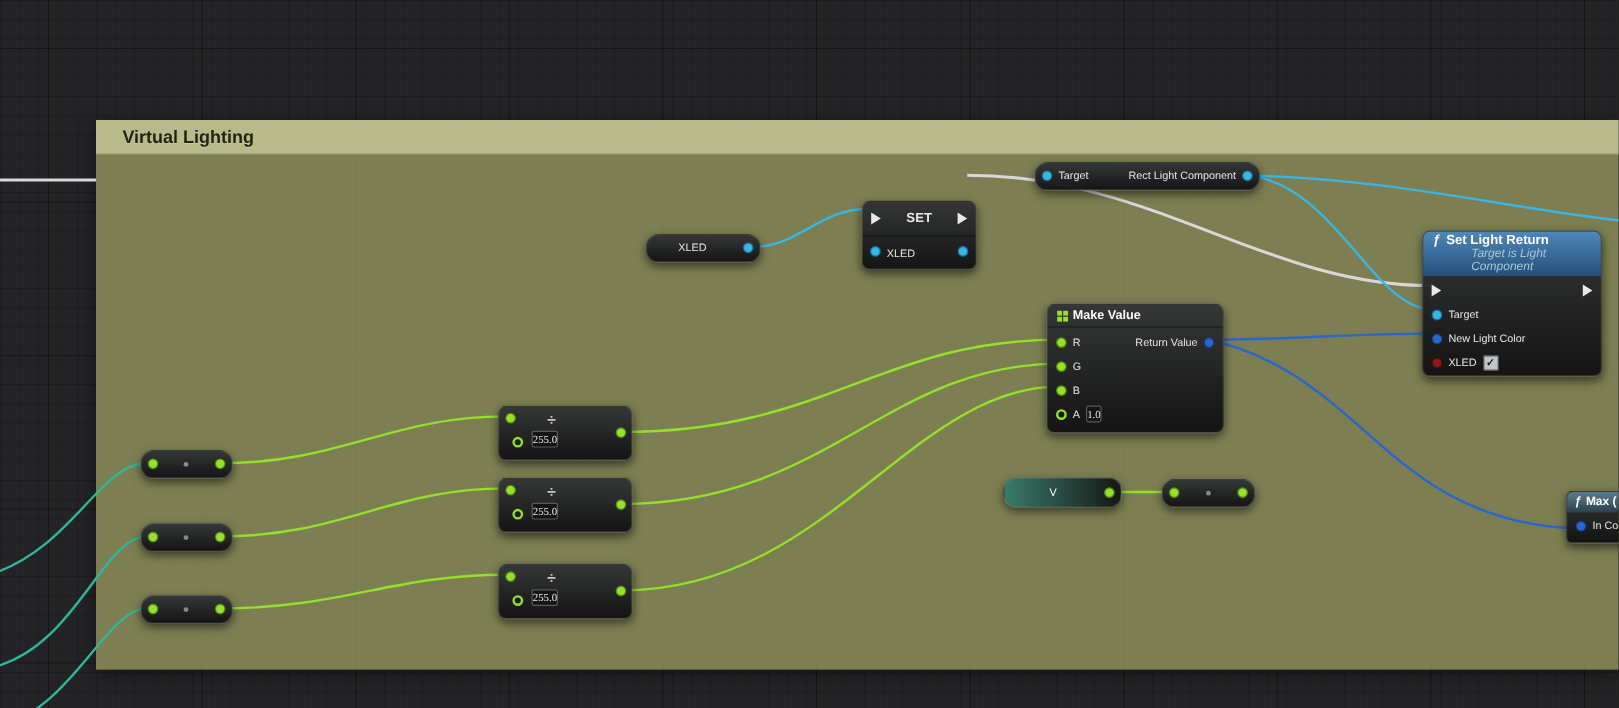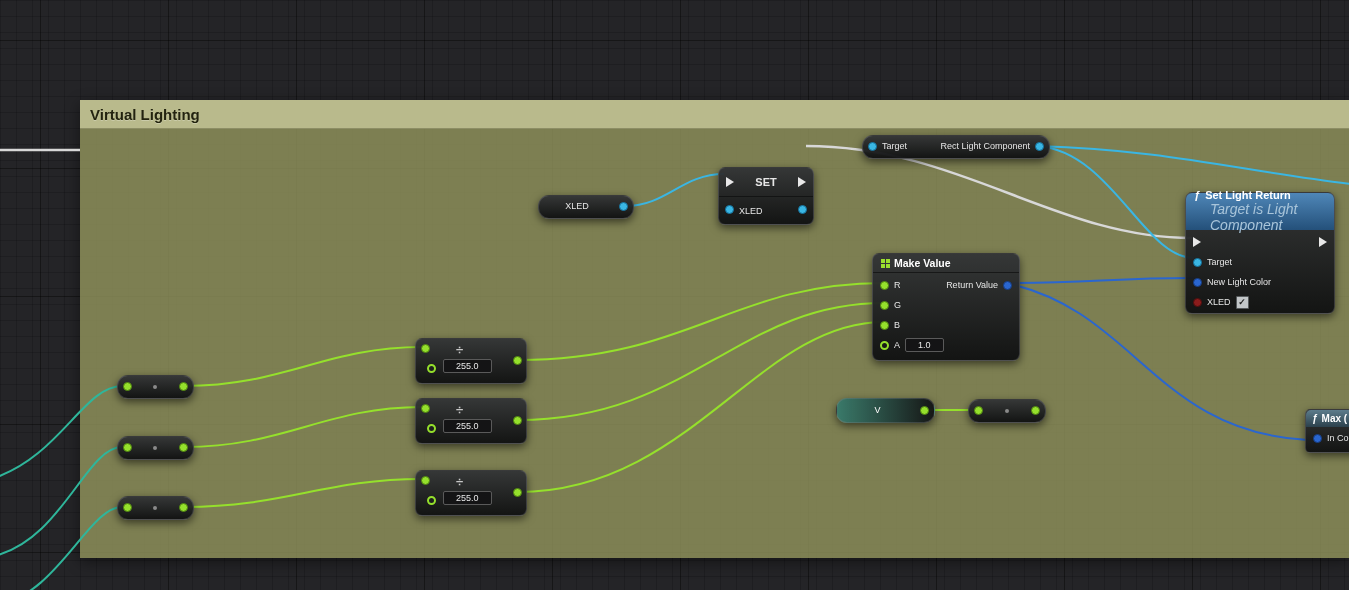--- a/index.html
+++ b/index.html
@@ -12,46 +12,46 @@
       linear-gradient(90deg, rgba(0,0,0,.40) 1px, transparent 1px),
       linear-gradient(rgba(0,0,0,.16) 1px, transparent 1px),
       linear-gradient(90deg, rgba(0,0,0,.16) 1px, transparent 1px);
     background-size:128px 128px,128px 128px,16px 16px,16px 16px;
     background-position:40px 40px,40px 40px,0 0,0 0;
   }
   
   .comment{position:absolute;left:80px;top:100px;width:1269px;height:458px;z-index:1;
     background:rgba(148,150,94,.80);box-shadow:0 4px 14px rgba(0,0,0,.45);}
   .comment-header{height:28px;background:#b9ba8c;display:flex;align-items:center;
-    padding:0 10px;border-bottom:1px solid rgba(60,60,30,.35);}
+    padding:0 22px;border-bottom:1px solid rgba(60,60,30,.35);}
   .comment-title{font-size:15px;font-weight:bold;color:#23230f;text-shadow:0 1px 0 rgba(255,255,255,.25);}
   
   svg.wires{position:absolute;left:0;top:0;z-index:2;pointer-events:none;}
   
   .node{position:absolute;z-index:3;color:#e6e6e6;
     background:linear-gradient(180deg,rgba(50,52,54,.96),rgba(15,16,17,.96));
     border:1px solid rgba(130,130,130,.35);border-radius:7px;
     box-shadow:0 3px 8px rgba(0,0,0,.55);font-size:9px;}
   .pill{border-radius:11px;}
   .pin{width:9px;height:9px;border-radius:50%;box-sizing:border-box;flex:none;}
   .pin.cyan{background:#3ab6e3;border:1px solid #15719c;}
   .pin.green{background:#95e02c;border:1px solid #4f8410;}
   .pin.hollow{background:transparent;border:2px solid #95e02c;}
   .pin.blue{background:#2a66cf;border:1px solid #163c82;}
   .pin.red{background:#8a1c1c;border:1px solid #4d0d0d;}
   .exec{width:0;height:0;border-top:5px solid transparent;border-bottom:5px solid transparent;
     border-left:8px solid #e8e8e8;flex:none;}
   .abs{position:absolute;}
   .row{display:flex;align-items:center;gap:5px;height:20px;padding:0 7px;}
   .valuebox{background:#141415;border:1px solid #5a5a5a;border-radius:2px;color:#e8e8e8;
-    font-family:Liberation Sans, sans-serif;font-size:9px;padding:0 12px;line-height:12px;text-align:right;}
+    font-family:Liberation Serif, serif;font-size:9px;padding:0 0;line-height:12px;text-align:right;}
   .fn-header{border-radius:6px 6px 0 0;display:flex;flex-direction:column;justify-content:center;
     padding:3px 8px 4px 8px;background:linear-gradient(180deg,#4f87b8,#24507a);}
   .fn-title{display:flex;align-items:center;gap:5px;font-size:11px;font-weight:bold;color:#fff;}
-  .fn-sub{font-size:14px;font-style:italic;color:#a9c5da;margin-left:16px;}
+  .fn-sub{font-size:10px;font-style:italic;color:#a9c5da;margin-left:32px;}
   .mk-header{display:flex;align-items:center;gap:6px;height:18px;padding:0 8px;
     border-bottom:1px solid rgba(0,0,0,.5);font-size:10.5px;font-weight:bold;color:#fff;}
   .mc-icon{width:4px;height:4px;background:#9adf2e;box-shadow:5px 0 0 #9adf2e,0 5px 0 #9adf2e,5px 5px 0 #9adf2e;margin:0 3px 5px 0;flex:none;}
   .dot{width:4px;height:4px;border-radius:50%;background:#8a8a8a;}
   .checkbox{width:11px;height:11px;background:#c2c6c8;border:1px solid #55595b;border-radius:1px;
     font-size:9px;line-height:11px;text-align:center;color:#1c1c1c;font-weight:bold;}
   .divsym{position:absolute;left:40px;top:3px;color:#c8c8c8;font-size:13px;font-weight:bold;}
 </style>
 </head>
 <body>

